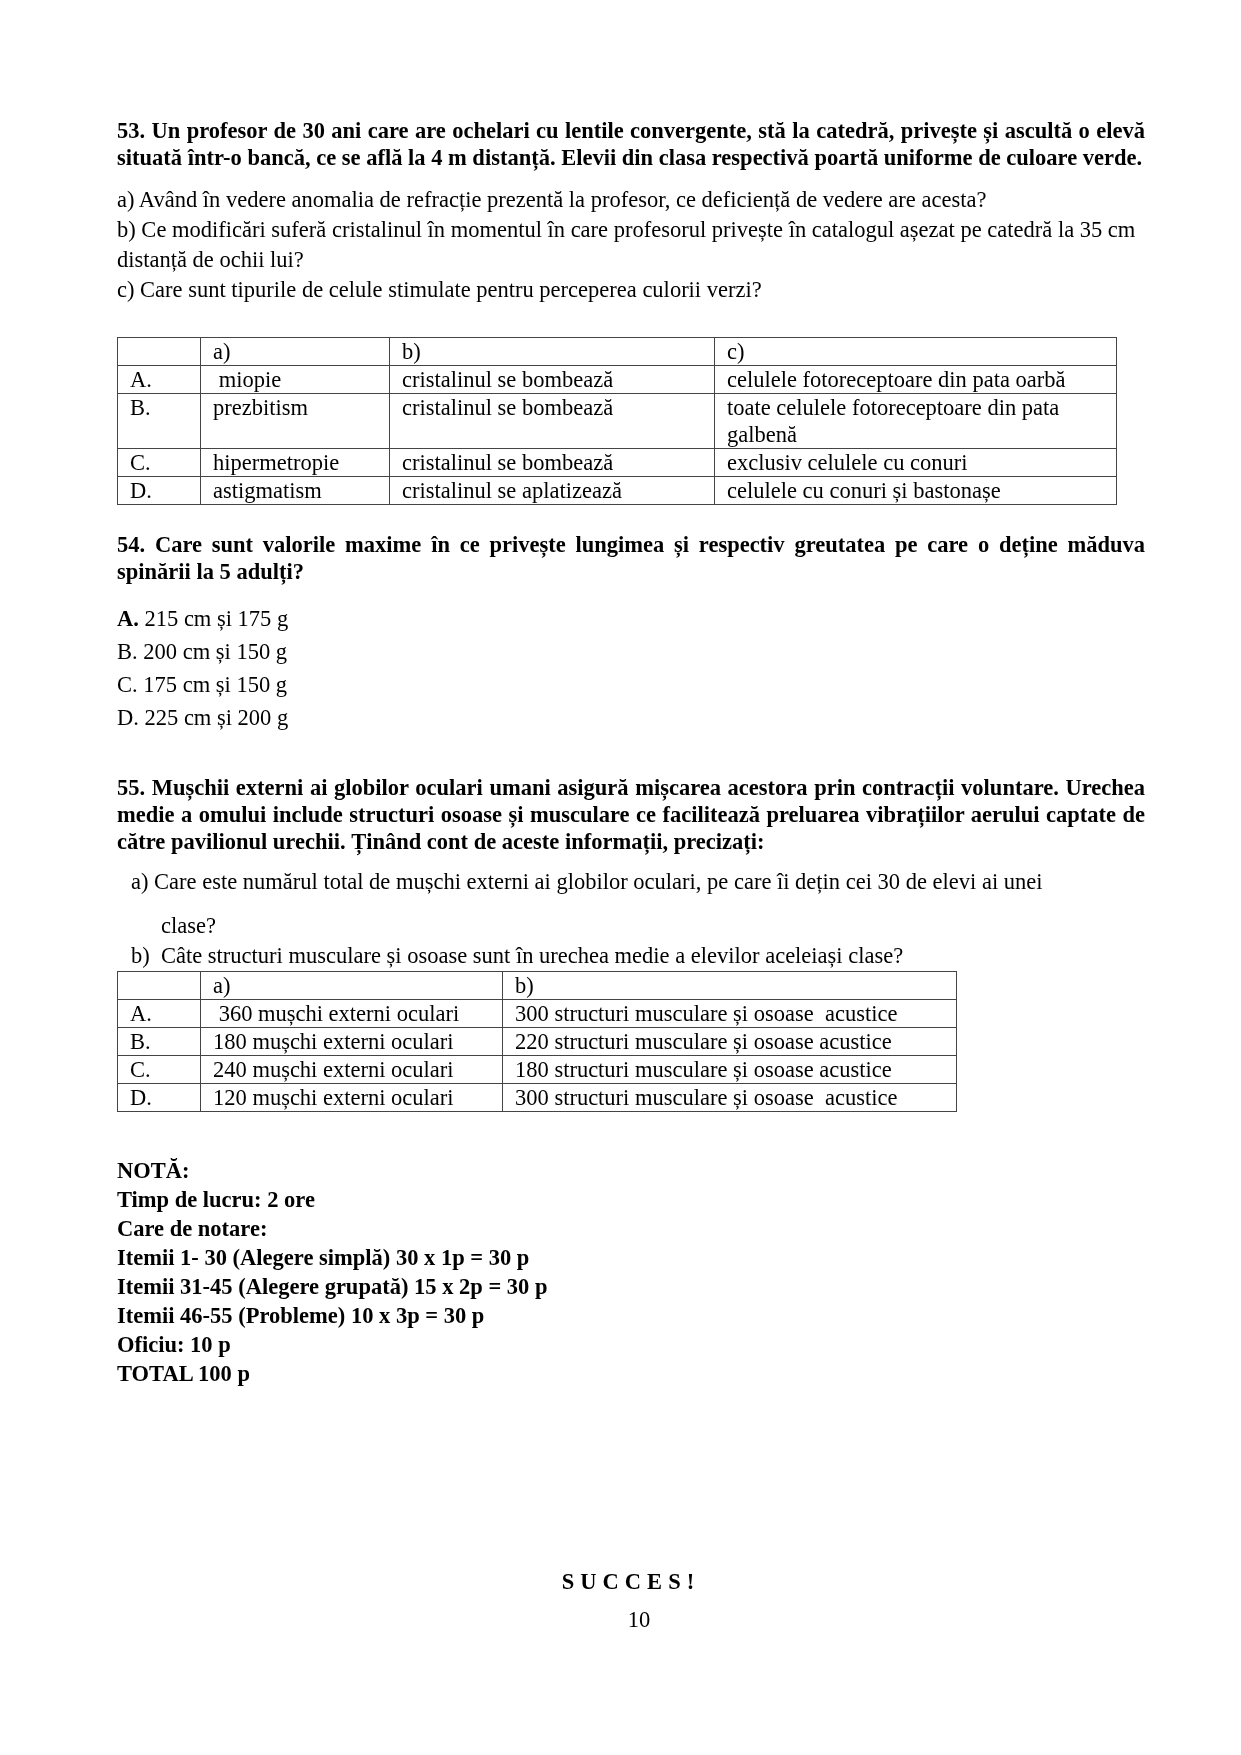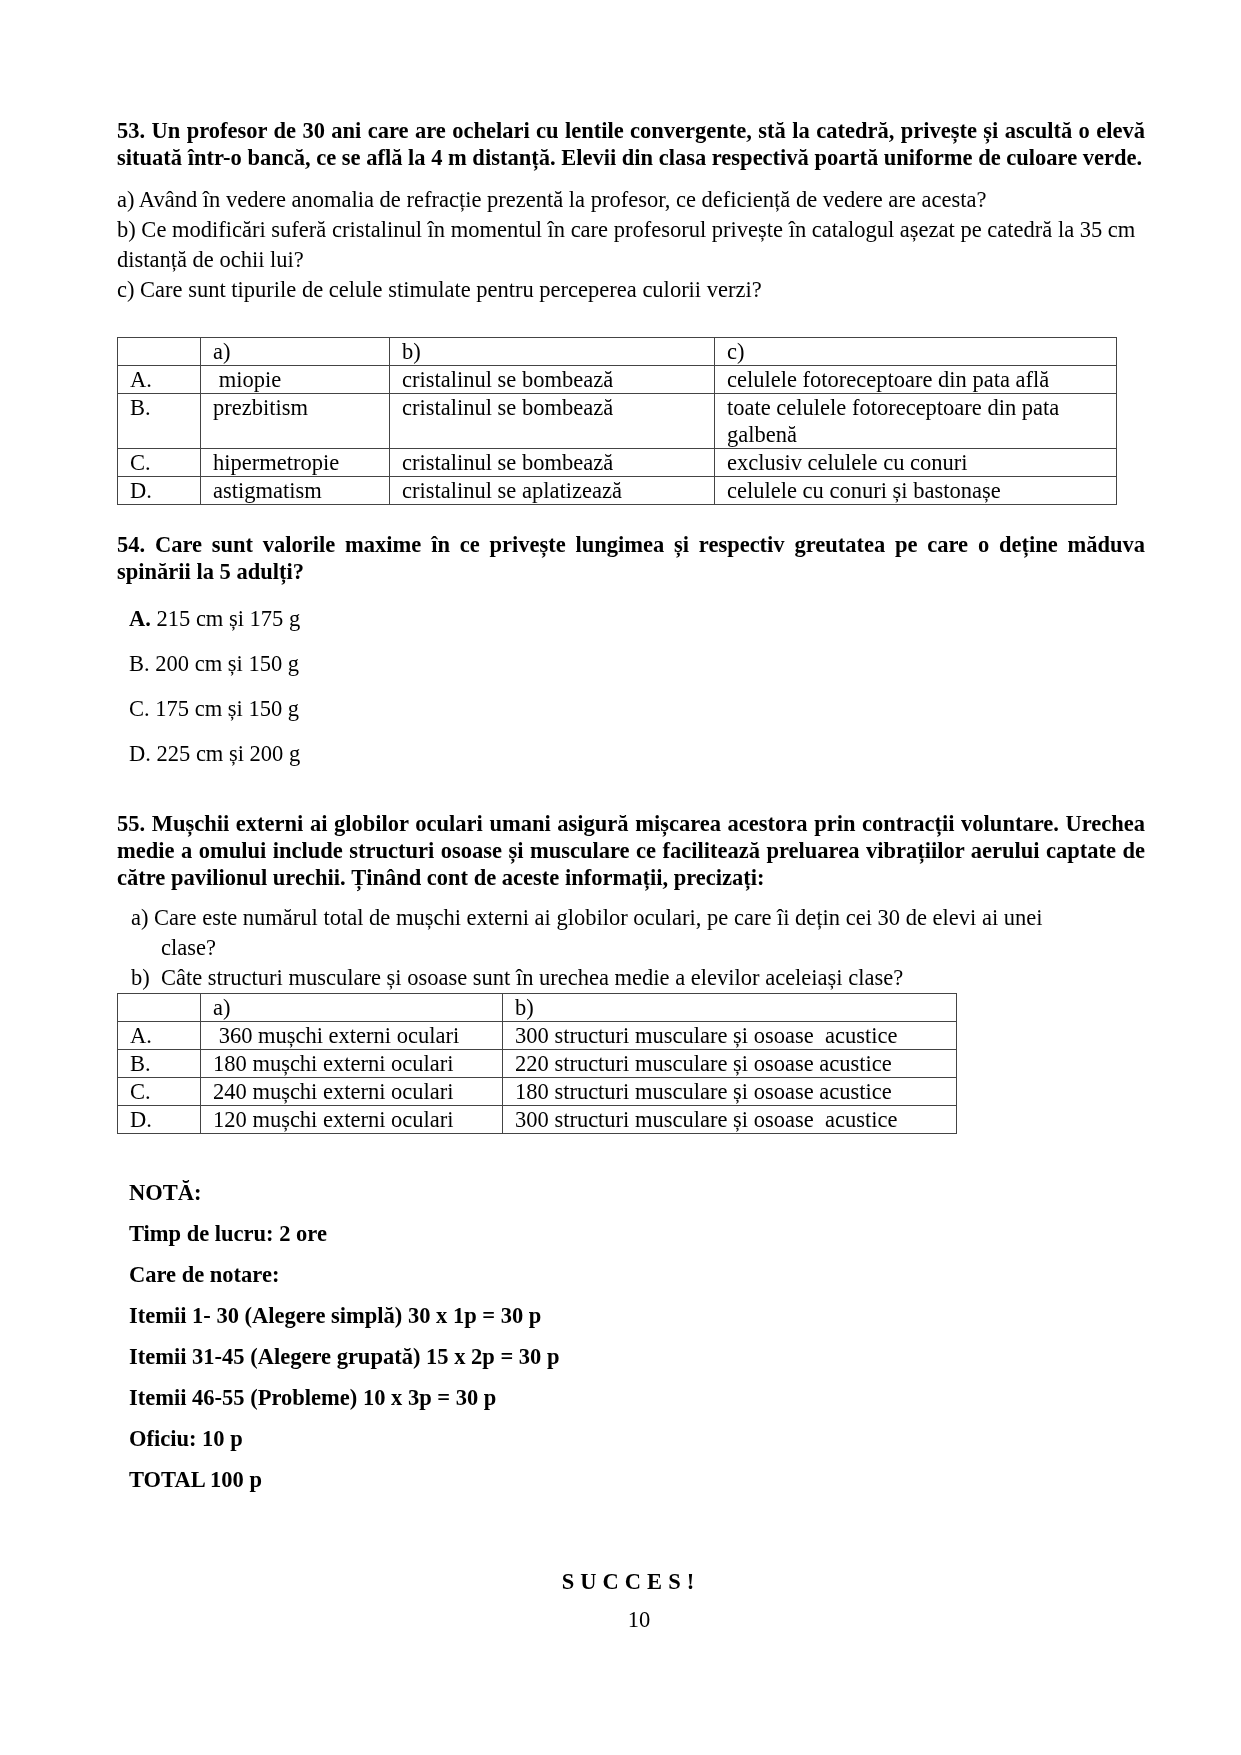--- a/index.html
+++ b/index.html
@@ -4,24 +4,24 @@
 <style>
   html, body { margin: 0; padding: 0; background: #ffffff; }
   body {
     width: 1241px; height: 1755px; position: relative; overflow: hidden;
     font-family: "Liberation Serif", "DejaVu Serif", serif;
     color: #000; font-size: 22.5px; line-height: 30px;
   }
   .page { position: absolute; left: 117px; top: 117px; width: 1028px; }
   .q-title { font-weight: bold; text-align: justify; margin: 0; line-height: 27px; }
   .q-title.j54 { text-align: justify; text-align-last: left; }
-  p { margin: 12px; }
+  p { margin: 0; }
   .sub { margin: 0; }
   .indent-sub { padding-left: 14px; }
-  .indent-sub .cont { padding-left: 30px; }
+  .indent-sub .cont { padding-left: 30px; margin-top: 14px; }
 
   table.ans { border-collapse: collapse; font-size: 22.5px; line-height: 27px; }
   table.ans td { border: 1.5px solid #444; padding: 0 6px 0 12px; vertical-align: top; }
   table.ans td.lbl { padding-left: 12px; }
   #t53 { width: 1000px; margin-top: 32px; }
   #t53 td:nth-child(1) { width: 64px; }
   #t53 td:nth-child(2) { width: 170px; }
   #t53 td:nth-child(3) { width: 306px; }
   #t55 { width: 840px; }
   #t55 td:nth-child(1) { width: 64px; }
@@ -52,21 +52,21 @@
           <tr>
         <td></td>
         <td>a)</td>
         <td>b)</td>
         <td>c)</td>
       </tr>
       <tr>
         <td class="lbl" style="padding-left:12px">A.</td>
         <td style="white-space:pre"> miopie</td>
         <td>cristalinul se bombează</td>
-        <td>celulele fotoreceptoare din pata află</td>
+        <td>celulele fotoreceptoare din pata oarbă</td>
       </tr>
       <tr>
         <td>B.</td>
         <td>prezbitism</td>
         <td>cristalinul se bombează</td>
         <td>toate celulele fotoreceptoare din pata galbenă</td>
       </tr>
       <tr>
         <td>C.</td>
         <td>hipermetropie</td>

